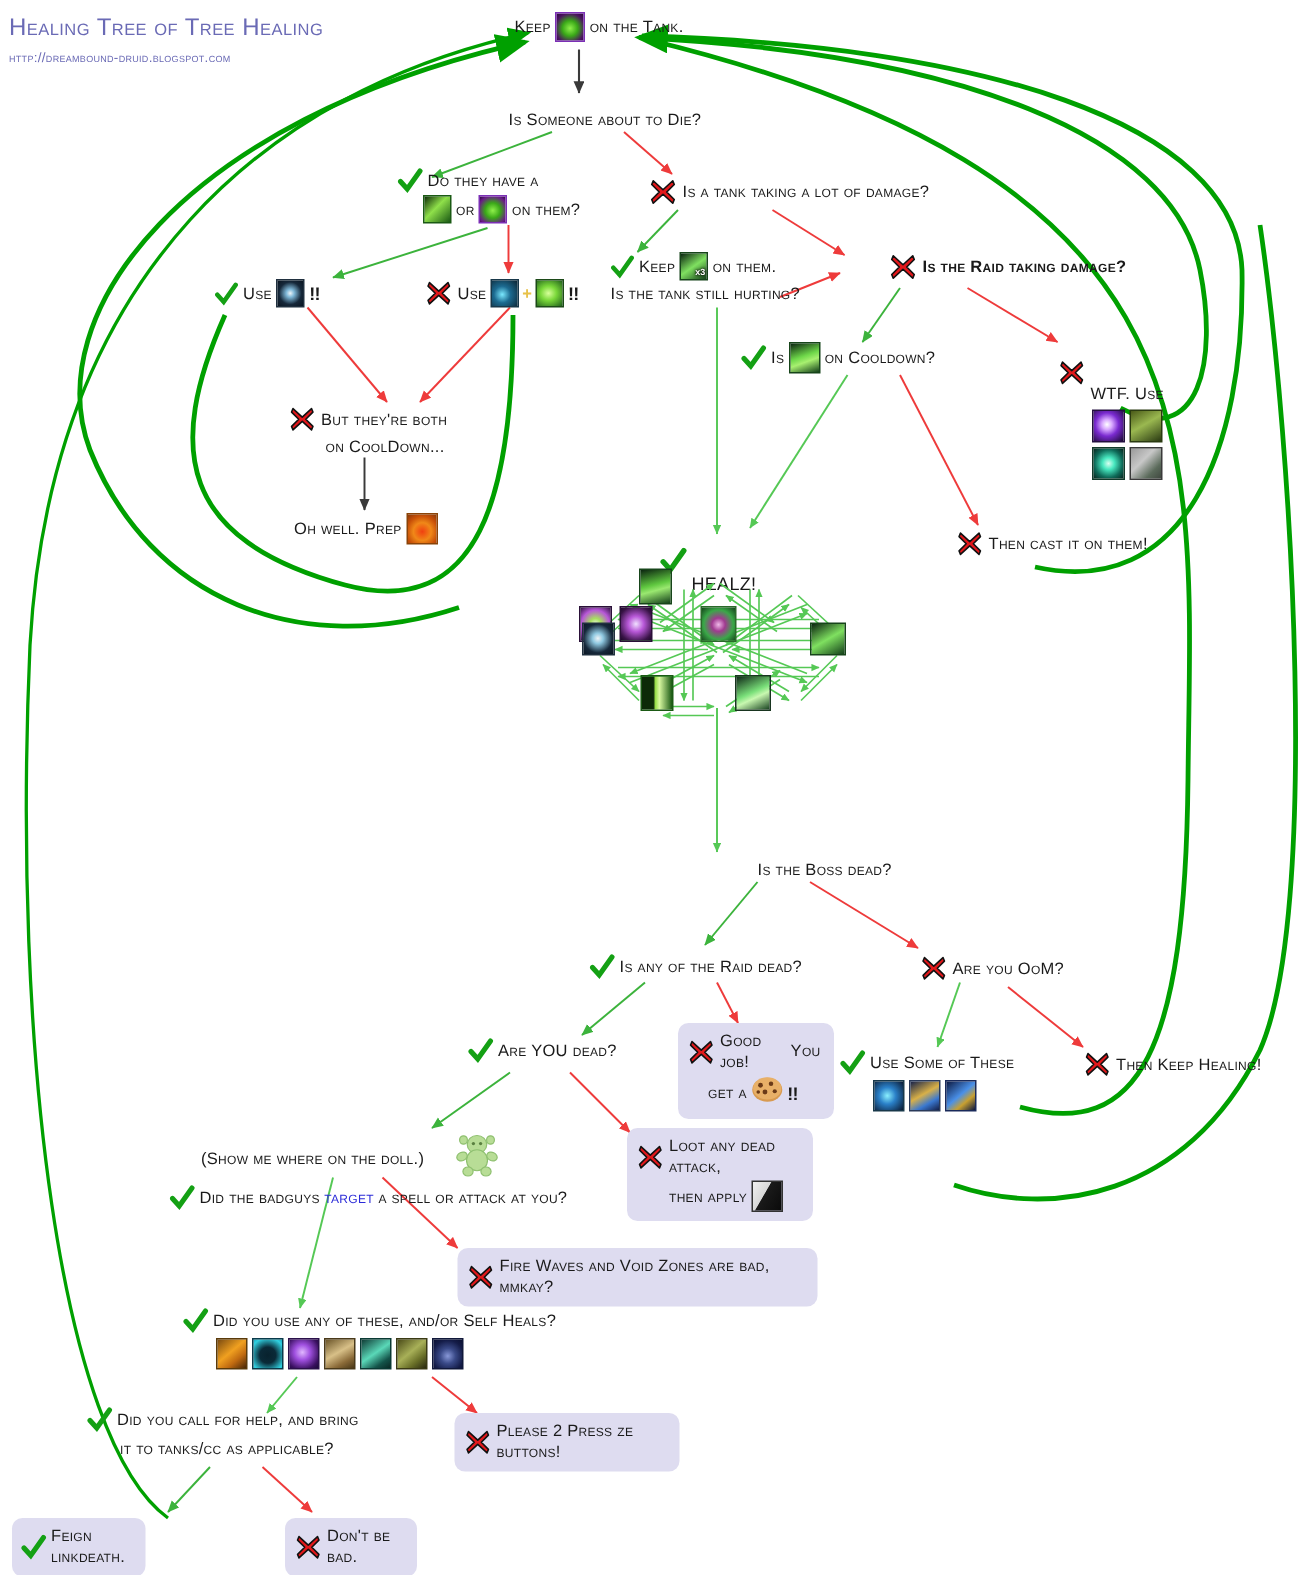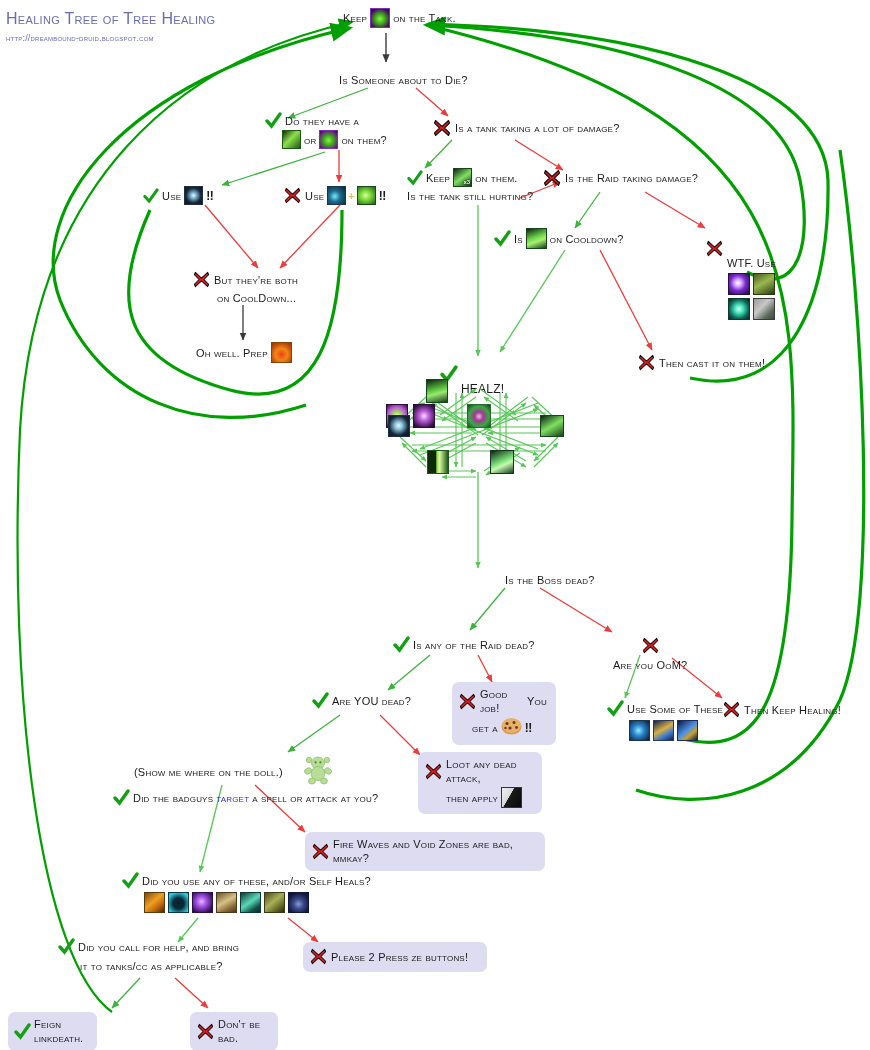--- a/index.html
+++ b/index.html
@@ -221,21 +221,21 @@
       </span>
       <span class="txt">Keep</span>
       <span class="ic" style="width:19px;height:19px;border-color:#17451a;background:linear-gradient(145deg,#0b2410 0%,#7fe060 50%,#14401a 100%);">
         <span class="x3">x3</span>
       </span>
       <span class="txt">on them.</span>
     </div>
     <div class="txt" style="margin-top:2px;">Is the tank still hurting?</div>
   </div>
 
-  <div class="node row" style="left:542px; top:168px;">
+  <div class="node row" style="left:592px; top:168px;font-weight:bold;">
     <span class="mark">
       <svg width="20" height="20" viewBox="0 0 20 20">
           <path d="M3.5 2.5 L10 8.5 L16.5 2.5 L17.5 5 L12.5 10 L17.5 15 L16.5 17.5 L10 11.5 L3.5 17.5 L2.5 15 L7.5 10 L2.5 5 Z" fill="#e2181b" stroke="#111" stroke-width="1.1" stroke-linejoin="round"></path>
         </svg>
     </span>
     <span class="txt">Is the Raid taking damage?</span>
   </div>
 
   <div class="node row" style="left:494px; top:228px;">
     <span class="mark">
@@ -348,21 +348,21 @@
 
   <div class="node row" style="left:393px; top:636px;">
     <span class="mark">
       <svg width="17" height="17" viewBox="0 0 17 17">
           <path d="M2 9 L6.5 14 L15 2" stroke="#14a014" stroke-width="3.4" fill="none" stroke-linecap="round"></path>
         </svg>
     </span>
     <span class="txt">Is any of the Raid dead?</span>
   </div>
 
-  <div class="node row" style="left:613px; top:636px;flex-direction:column;">
+  <div class="node row" style="left:613px; top:636px;">
     <span class="mark">
       <svg width="19" height="19" viewBox="0 0 20 20">
           <path d="M3.5 2.5 L10 8.5 L16.5 2.5 L17.5 5 L12.5 10 L17.5 15 L16.5 17.5 L10 11.5 L3.5 17.5 L2.5 15 L7.5 10 L2.5 5 Z" fill="#e2181b" stroke="#111" stroke-width="1.1" stroke-linejoin="round"></path>
         </svg>
     </span>
     <span class="txt">Are you OoM?</span>
   </div>
 
   <div class="node row" style="left:312px; top:692px;">
     <span class="mark">
@@ -393,21 +393,21 @@
             <circle cx="13" cy="5.5" r="1.5" fill="#6a3a18"></circle>
           <circle cx="9" cy="11" r="1.6" fill="#6a3a18"></circle>
             <circle cx="15.5" cy="10.5" r="1.4" fill="#6a3a18"></circle>
           <circle cx="4.5" cy="11" r="1.2" fill="#6a3a18"></circle>
         </svg>
       </span>
       <span class="txt bang">!!</span>
     </div>
   </div>
 
-  <div class="node" style="left:607px; top:700px;">
+  <div class="node" style="left:560px; top:700px;">
     <div class="row">
       <span class="mark">
         <svg width="17" height="17" viewBox="0 0 17 17">
             <path d="M2 9 L6.5 14 L15 2" stroke="#14a014" stroke-width="3.4" fill="none" stroke-linecap="round"></path>
           </svg>
       </span>
       <span class="txt">Use Some of These</span>
     </div>
     <div class="iconrow" style="margin-left:22px;margin-top:3px;">
       <span class="ic" style="width:21px;height:21px;border-color:#18384a;background:radial-gradient(circle at 45% 50%, #8af0ff 0%, #2a80c8 40%, #0a1830 100%);"></span>
@@ -492,21 +492,21 @@
       <span class="ic" style="width:21px;height:21px;border-color:#5a3a0a;background:linear-gradient(140deg,#7a4a10 0%,#f0a020 45%,#c06a10 70%,#4a2808 100%);"></span>
       <span class="ic" style="width:21px;height:21px;border-color:#0a3a4a;background:radial-gradient(circle at 50% 55%, #08222e 0%, #0a2a38 38%, #30d0e0 82%, #18a8c0 100%);"></span>
       <span class="ic" style="width:21px;height:21px;border-color:#2a104a;background:radial-gradient(circle at 45% 45%, #e0b8ff 0%, #a050e0 35%, #3a1060 78%, #1a0a38 100%);"></span>
       <span class="ic" style="width:21px;height:21px;border-color:#4a3a1a;background:linear-gradient(150deg,#6a5428 0%,#d8c088 45%,#8a6a38 75%,#4a3818 100%);"></span>
       <span class="ic" style="width:21px;height:21px;border-color:#0a3a34;background:linear-gradient(145deg,#0e3a34 0%,#5ad8b8 48%,#14544a 78%,#0a2a26 100%);"></span>
       <span class="ic" style="width:21px;height:21px;border-color:#3a3a14;background:linear-gradient(140deg,#4a4a18 0%,#a8b058 45%,#6a7028 72%,#2a2a10 100%);"></span>
       <span class="ic" style="width:21px;height:21px;border-color:#10183a;background:radial-gradient(circle at 50% 58%, #8898d8 0%, #3a4a88 35%, #141c48 72%, #0a1030 100%);"></span>
     </div>
   </div>
 
-  <div class="endbox row" style="left:303px; top:942px; width:184px;">
+  <div class="endbox row" style="left:303px; top:942px; width:150px;">
     <span class="mark">
       <svg width="19" height="19" viewBox="0 0 20 20">
           <path d="M3.5 2.5 L10 8.5 L16.5 2.5 L17.5 5 L12.5 10 L17.5 15 L16.5 17.5 L10 11.5 L3.5 17.5 L2.5 15 L7.5 10 L2.5 5 Z" fill="#e2181b" stroke="#111" stroke-width="1.1" stroke-linejoin="round"></path>
         </svg>
     </span>
     <span class="txt">Please 2 Press ze buttons!</span>
   </div>
 
   <div class="node" style="left:58px; top:938px;">
     <div class="row">

